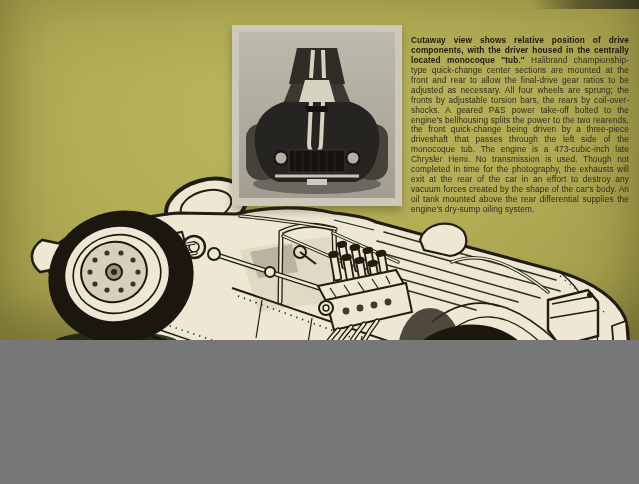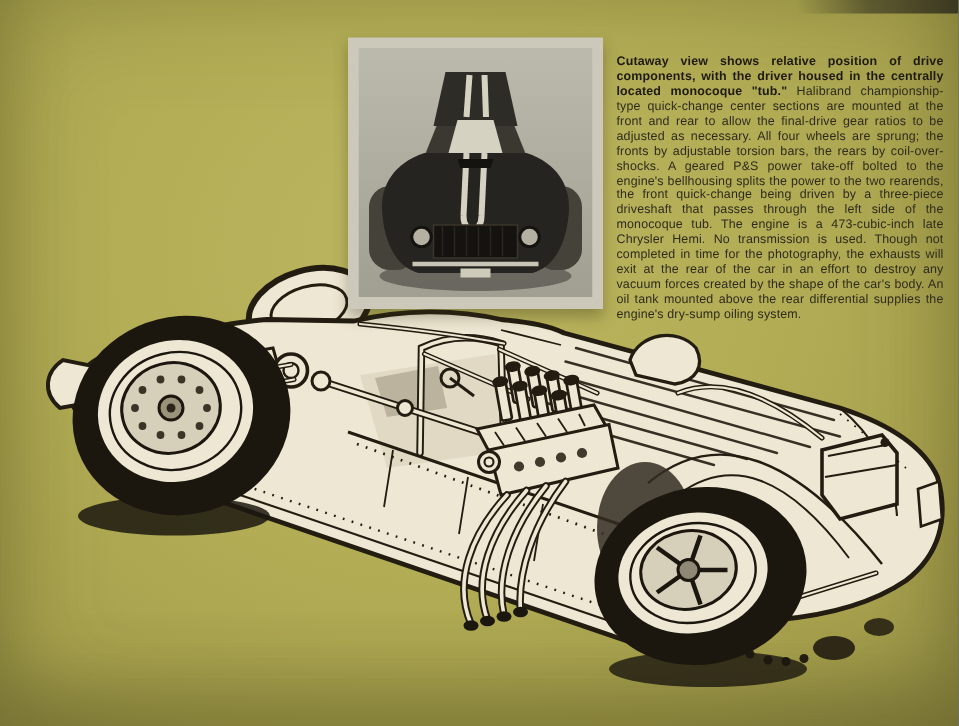--- a/index.html
+++ b/index.html
@@ -1,17 +1,17 @@
 <!DOCTYPE html>
 <html><head>
 <meta charset="utf-8">
 <style>
   html,body{margin:0;padding:0;background:#777;}
   .page{
-    position:relative; width:639px; height:484px; overflow:hidden;
+    position:relative; width:639px; height:340px; overflow:hidden;
     background:radial-gradient(ellipse at 45% 35%, #bcb660 0%, #b2ac55 48%, #a7a14e 78%, #958f47 100%);
     box-shadow:inset 0 0 70px rgba(90,85,30,.30), inset 0 -28px 45px rgba(70,65,25,.30);
     font-family:"Liberation Sans", sans-serif;
   }
   .scan-edge{
     position:absolute; top:0; right:0; width:108px; height:9px;
     background:linear-gradient(to left, rgba(32,30,24,.75) 0%, rgba(32,30,24,.5) 55%, rgba(32,30,24,0) 100%);
   }
   .photo-frame{
     position:absolute; left:232px; top:25px; width:170px; height:181px;

